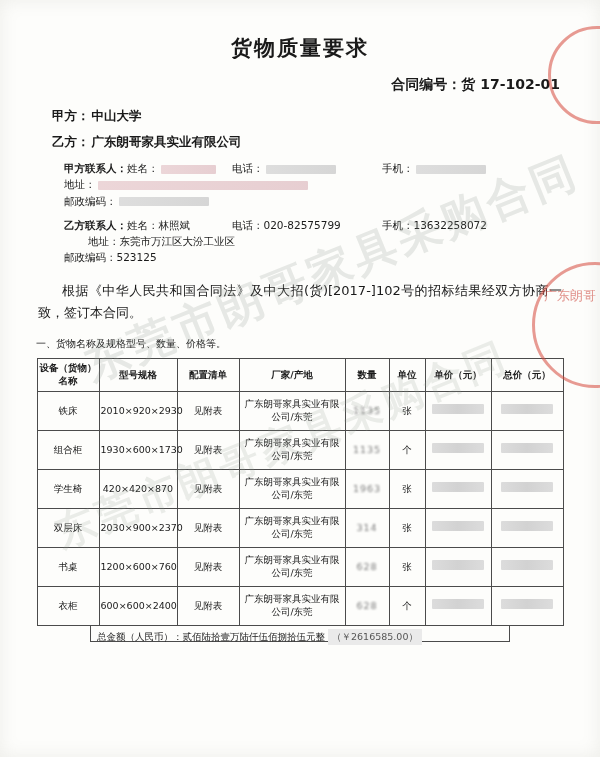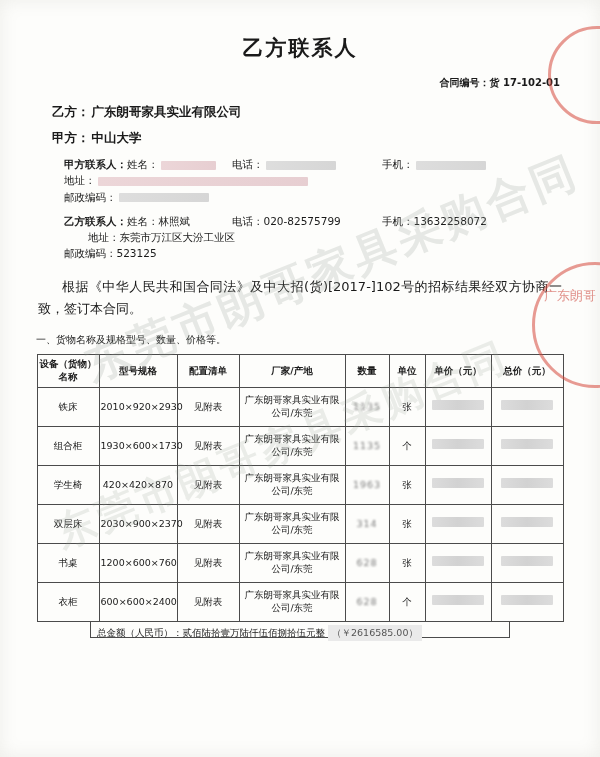--- a/index.html
+++ b/index.html
@@ -27,21 +27,21 @@
   .doc-title{
     text-align:center;
     font-family:"DejaVu Serif","Liberation Serif",serif;
     font-weight:bold;
     font-size:21px;
     letter-spacing:2px;
     margin:8px 0 14px 0;
   }
   .contract-no{
     text-align:right;
-    font-size:10px;
+    font-size:14px;
     font-weight:bold;
     margin:0 6px 14px 0;
   }
   .party{
     font-weight:bold;
     font-size:12.5px;
     margin:0 0 9px 18px;
   }
   .party .label{margin-right:2px;}
   .contact-block{
@@ -170,32 +170,32 @@
 
 <div class="page">
 
   <div class="watermark">东莞市朗哥家具采购合同</div>
   <div class="watermark two">东莞市朗哥家具采购合同</div>
 
   <div class="seal s1"></div>
   <div class="seal s2"></div>
   <div class="seal-text">广东朗哥</div>
 
-  <div class="doc-title">乙方联系人</div>
+  <div class="doc-title">货物质量要求</div>
 
   <div class="contract-no">
     <span>合同编号：</span><span>货 17-102-01</span>
   </div>
 
   <div class="party">
+    <span class="label">甲方：</span><span>中山大学</span>
+  </div>
+
+  <div class="party">
     <span class="label">乙方：</span><span>广东朗哥家具实业有限公司</span>
-  </div>
-
-  <div class="party">
-    <span class="label">甲方：</span><span>中山大学</span>
   </div>
 
   <div class="contact-block">
     <div class="row">
       <span class="cell c1"><span class="contact-head">甲方联系人：</span><span>姓名：</span><span class="redact pink w55"></span></span>
       <span class="cell c2"><span>电话：</span><span class="redact w70"></span></span>
       <span class="cell"><span>手机：</span><span class="redact w70"></span></span>
     </div>
     <div class="row">
       <span class="cell"><span>地址：</span><span class="redact pink w210"></span></span>

